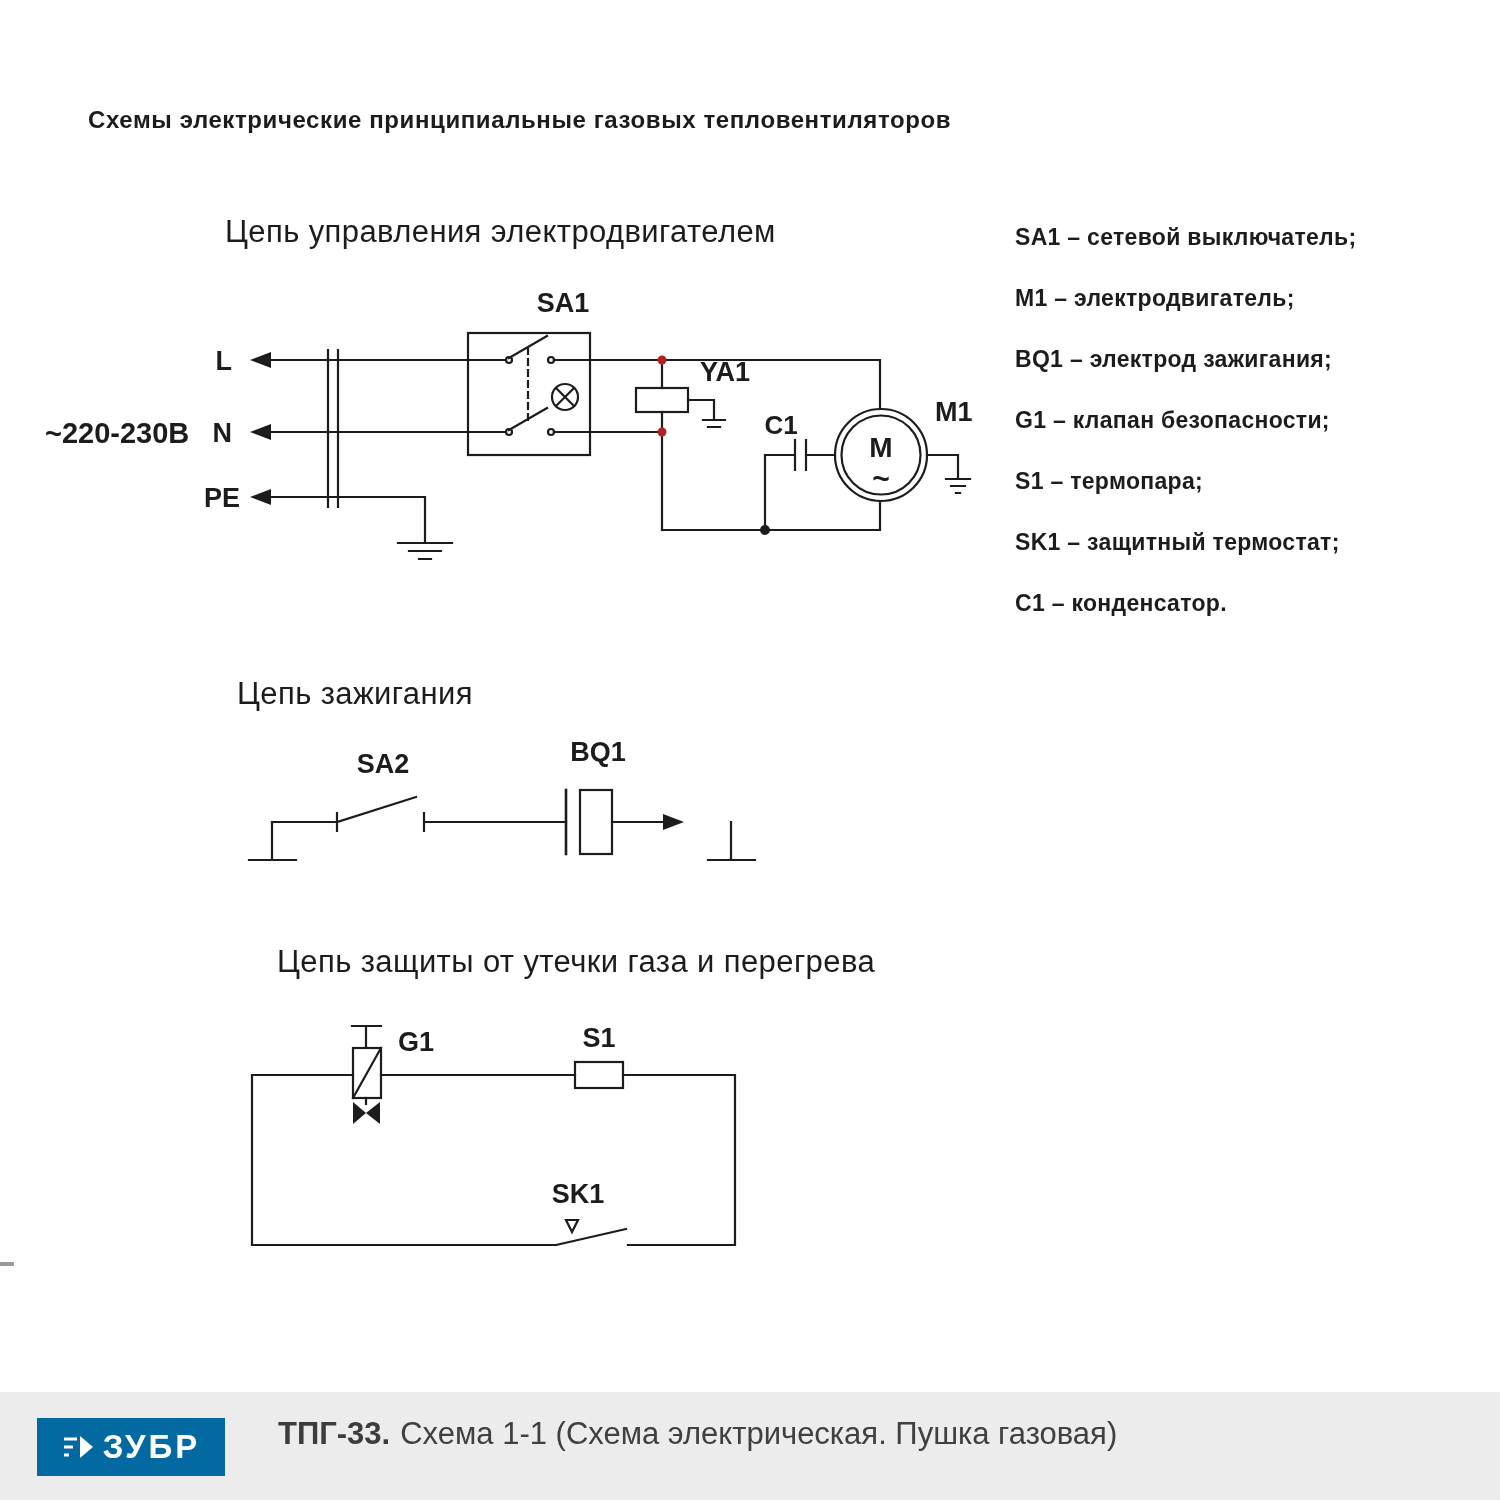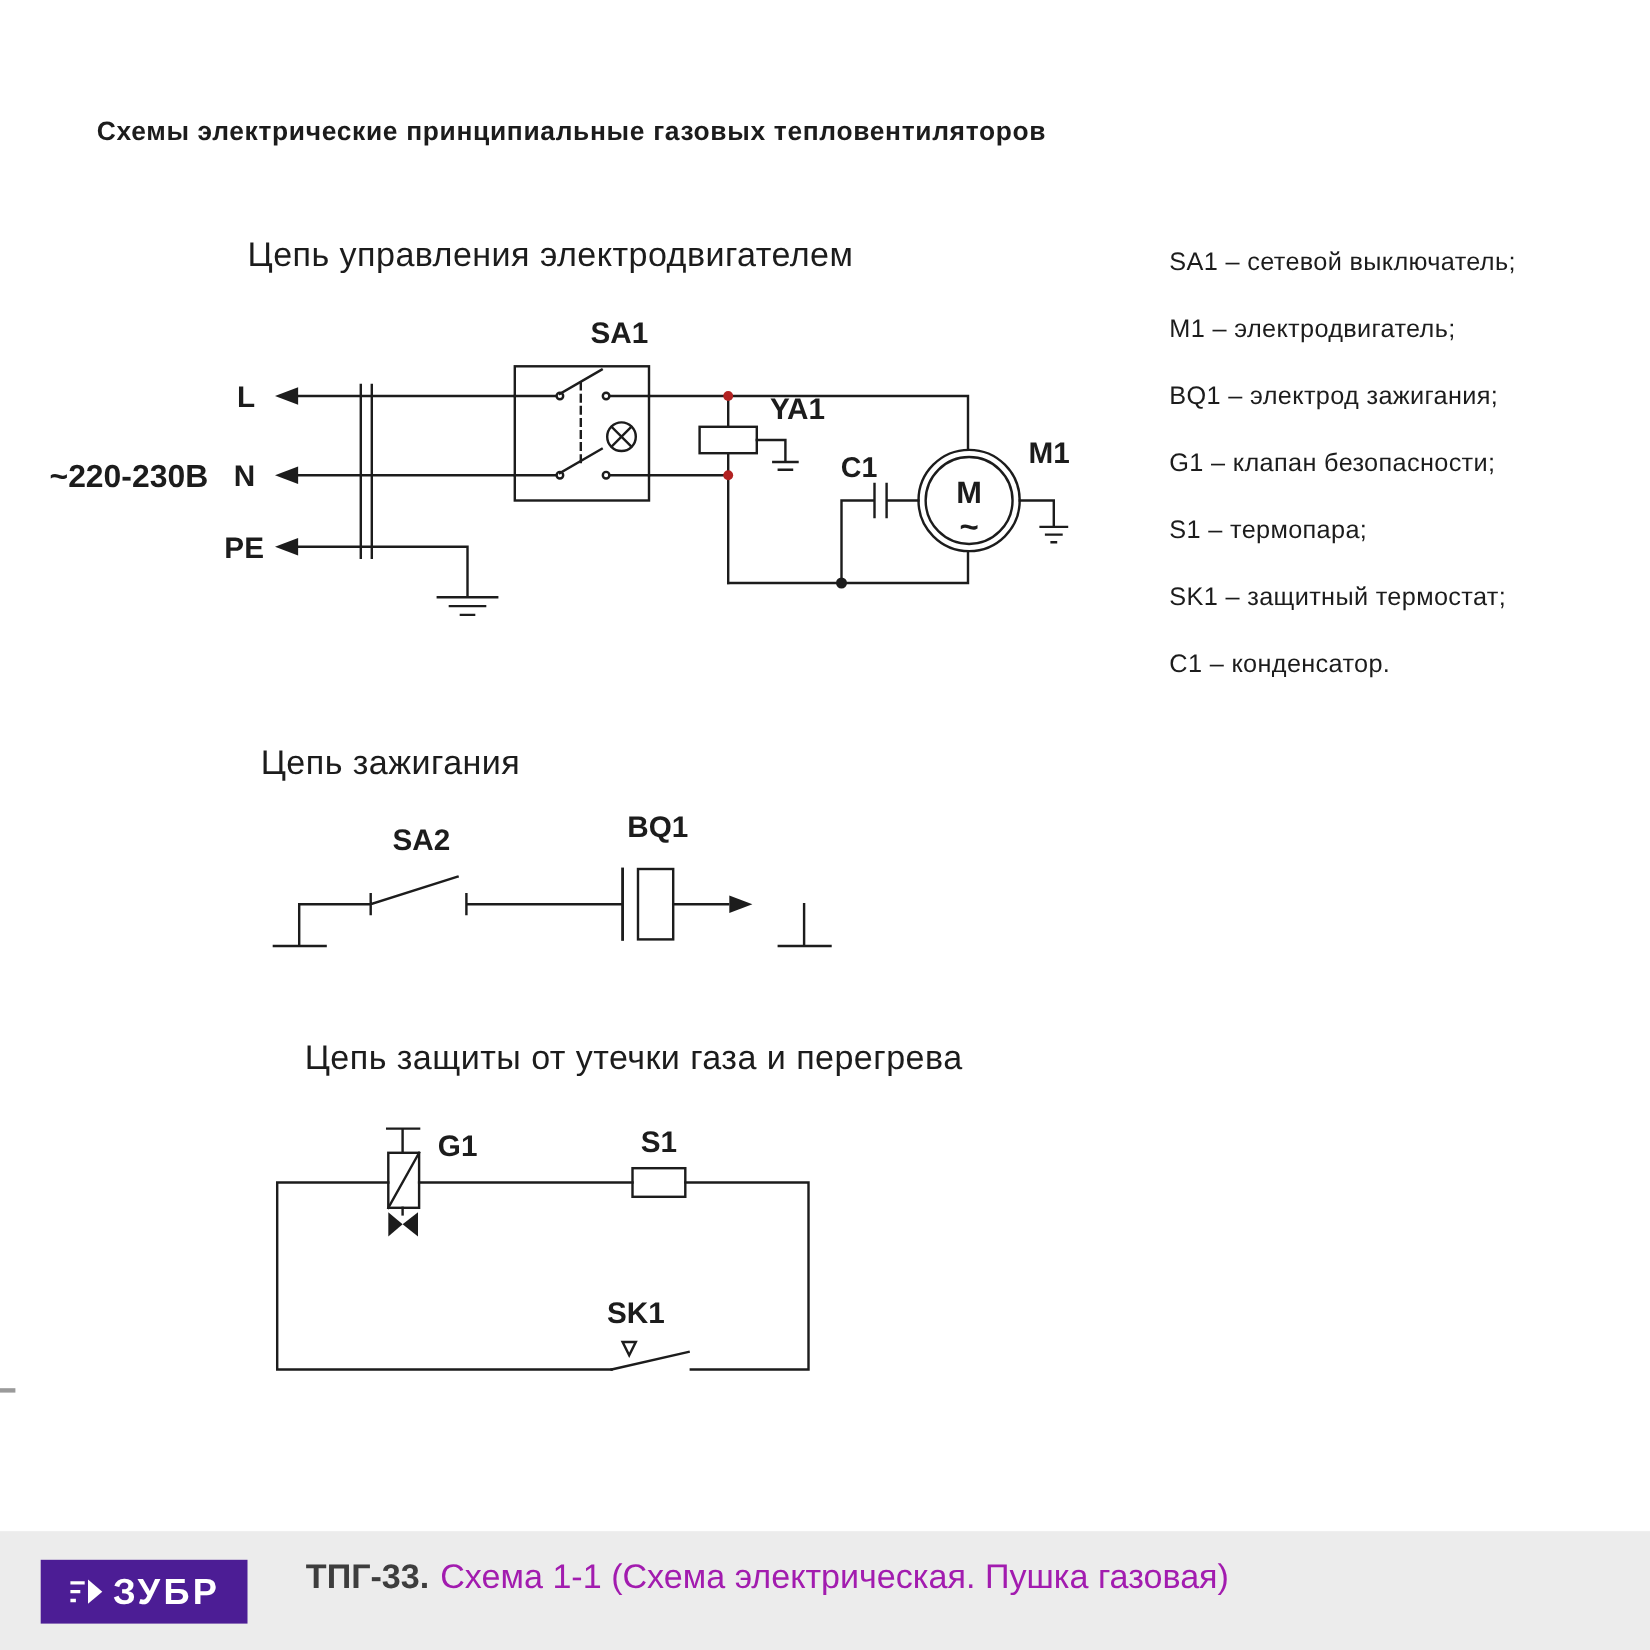--- a/index.html
+++ b/index.html
@@ -24,39 +24,39 @@
   svg.schematic { left:0; top:0; }
   svg text {
     font-family:"Liberation Sans", sans-serif;
     font-weight:700;
     fill:#1c1c1c;
     stroke:none;
   }
 
   .legend { left:1015px; top:224px; width:475px; }
   .legend-item {
-    font-size:23px; font-weight:400; letter-spacing:0.3px;
-    line-height:27px; margin-bottom:34px; white-space:nowrap;margin-left:48px;
+    font-size:23px; font-weight:700; letter-spacing:0.3px;
+    line-height:27px; margin-bottom:34px; white-space:nowrap;
   }
 
   .scan-dash { left:0; top:1262px; width:14px; height:4px; background:#9a9a9a; }
 
   .footer {
     left:0; top:1392px; width:1500px; height:108px;
     background:#ececec;
   }
   .logo-box {
     position:absolute; left:37px; top:26px; width:188px; height:58px;
-    background:#4c1d95; color:#ffffff;
+    background:#0369a1; color:#ffffff;
     display:flex; align-items:center; justify-content:center; gap:9px;
   }
   .logo-text { font-size:33px; font-weight:700; letter-spacing:3px; }
   .caption { position:absolute; left:278px; top:24px; font-size:31px; white-space:nowrap; }
   .caption .model { font-weight:700; color:#3d3d3d; margin-right:10px; }
-  .caption .desc  { font-weight:400; color:#a21caf; }
+  .caption .desc  { font-weight:400; color:#404040; }
 </style>
 </head>
 <body>
 
 <div class="abs main-title">Схемы электрические принципиальные газовых тепловентиляторов</div>
 <div class="abs sec-title" id="t-motor">Цепь управления электродвигателем</div>
 <div class="abs sec-title" id="t-ignition">Цепь зажигания</div>
 <div class="abs sec-title" id="t-protection">Цепь защиты от утечки газа и перегрева</div>
 
 <svg class="schematic abs" width="1500" height="1500" viewBox="0 0 1500 1500" xmlns="http://www.w3.org/2000/svg">

